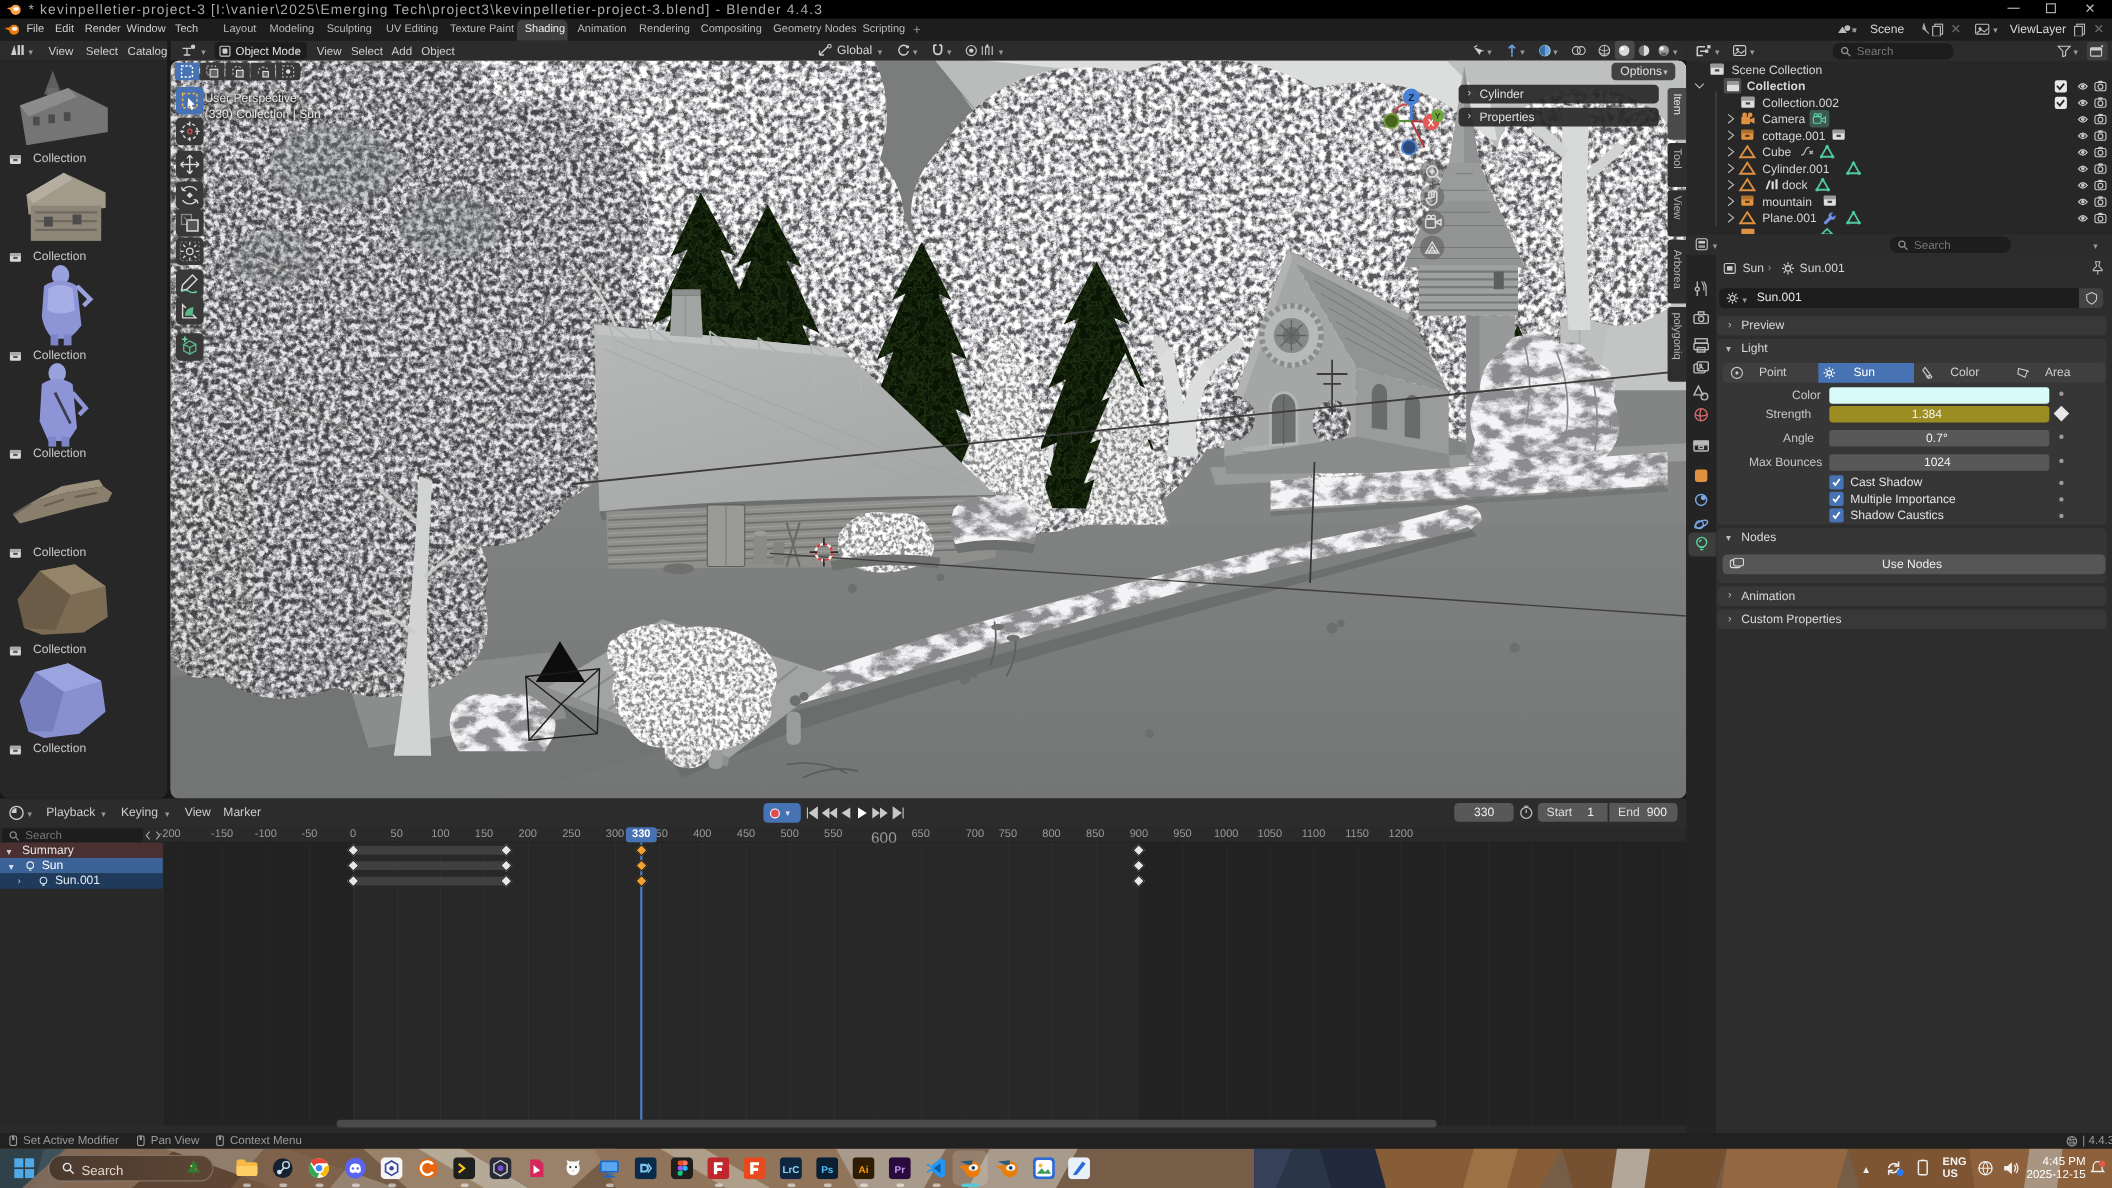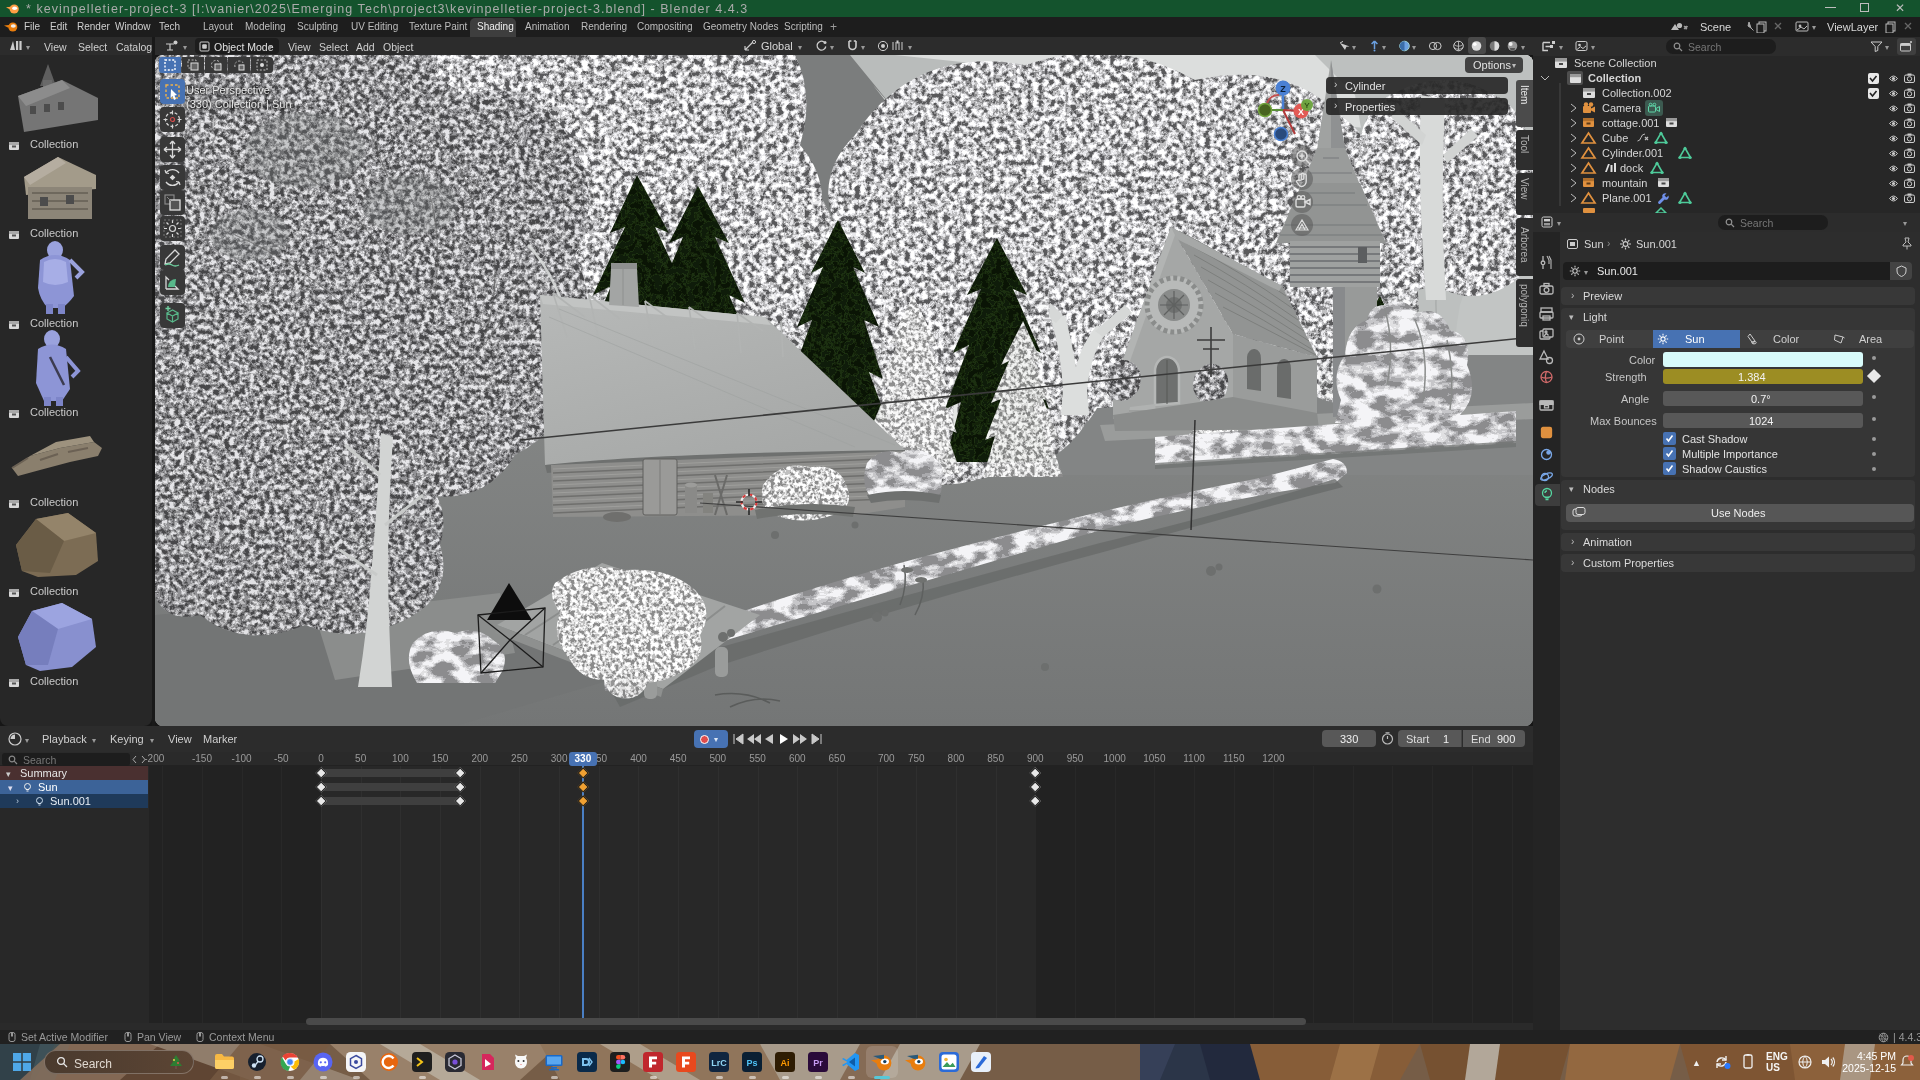--- a/index.html
+++ b/index.html
@@ -3,21 +3,21 @@
 <style>
 *{margin:0;padding:0;box-sizing:border-box}
 html,body{width:1920px;height:1080px;overflow:hidden;background:#101010;font-family:"Liberation Sans",sans-serif}
 .abs{position:absolute}
 #stage{position:relative;width:1920px;height:1080px;background:#161616}
 .t11{font-size:11px;color:#cfcfcf}
 </style></head>
 <body>
 <div id="stage">
 
-<div class="abs" style="left:0;top:0;width:1920px;height:17px;background:#14532d">
+<div class="abs" style="left:0;top:0;width:1920px;height:17px;background:#000000">
   <svg class="abs" style="left:6px;top:2px" width="14" height="13" viewBox="0 0 14 13">
         <circle cx="8.2" cy="7" r="4.6" fill="#ff9f45"></circle>
         <ellipse cx="8.6" cy="6.2" rx="2.5" ry="1.8" fill="#fff"></ellipse>
         <path d="M0 5.2 L7 4.4 L4 7.4 Z" fill="#ff9f45"></path>
       </svg>
   <div class="abs" style="left:26px;top:2px;font-size:12.5px;letter-spacing:1.05px;color:#ababab">* kevinpelletier-project-3 [I:\vanier\2025\Emerging Tech\project3\kevinpelletier-project-3.blend] - Blender 4.4.3</div>
   <div class="abs" style="left:1825px;top:7px;width:11px;height:1px;background:#bdbdbd"></div>
   <div class="abs" style="left:1860px;top:3px;width:9px;height:9px;border:1px solid #bdbdbd"></div>
   <div class="abs" style="left:1895px;top:1px;color:#bdbdbd;font-size:12px">✕</div>
 </div>
@@ -1267,21 +1267,21 @@
         <div class="abs" style="left:382.37px;top:1px;width:36px;text-align:center;font-size:10px;color:#9a9a9a">100</div>
         <div class="abs" style="left:422.055px;top:1px;width:36px;text-align:center;font-size:10px;color:#9a9a9a">150</div>
         <div class="abs" style="left:461.74px;top:1px;width:36px;text-align:center;font-size:10px;color:#9a9a9a">200</div>
         <div class="abs" style="left:501.42499999999995px;top:1px;width:36px;text-align:center;font-size:10px;color:#9a9a9a">250</div>
         <div class="abs" style="left:541.11px;top:1px;width:36px;text-align:center;font-size:10px;color:#9a9a9a">300</div>
         <div class="abs" style="left:580.795px;top:1px;width:36px;text-align:center;font-size:10px;color:#9a9a9a">350</div>
         <div class="abs" style="left:620.48px;top:1px;width:36px;text-align:center;font-size:10px;color:#9a9a9a">400</div>
         <div class="abs" style="left:660.165px;top:1px;width:36px;text-align:center;font-size:10px;color:#9a9a9a">450</div>
         <div class="abs" style="left:699.8499999999999px;top:1px;width:36px;text-align:center;font-size:10px;color:#9a9a9a">500</div>
         <div class="abs" style="left:739.535px;top:1px;width:36px;text-align:center;font-size:10px;color:#9a9a9a">550</div>
-        <div class="abs" style="left:779.22px;top:1px;width:36px;text-align:center;font-size:10px;color:#9a9a9a">600</div>
+        <div class="abs" style="left:779.22px;top:1px;width:36px;text-align:right;font-size:14px;color:#9a9a9a">600</div>
         <div class="abs" style="left:818.905px;top:1px;width:36px;text-align:center;font-size:10px;color:#9a9a9a">650</div>
         <div class="abs" style="left:858.5899999999999px;top:1px;width:36px;text-align:right;font-size:10px;color:#9a9a9a">700</div>
         <div class="abs" style="left:898.275px;top:1px;width:36px;text-align:center;font-size:10px;color:#9a9a9a">750</div>
         <div class="abs" style="left:937.9599999999999px;top:1px;width:36px;text-align:center;font-size:10px;color:#9a9a9a">800</div>
         <div class="abs" style="left:977.645px;top:1px;width:36px;text-align:center;font-size:10px;color:#9a9a9a">850</div>
         <div class="abs" style="left:1017.3299999999999px;top:1px;width:36px;text-align:center;font-size:10px;color:#9a9a9a">900</div>
         <div class="abs" style="left:1057.0149999999999px;top:1px;width:36px;text-align:center;font-size:10px;color:#9a9a9a">950</div>
         <div class="abs" style="left:1096.6999999999998px;top:1px;width:36px;text-align:center;font-size:10px;color:#9a9a9a">1000</div>
         <div class="abs" style="left:1136.385px;top:1px;width:36px;text-align:center;font-size:10px;color:#9a9a9a">1050</div>
         <div class="abs" style="left:1176.07px;top:1px;width:36px;text-align:center;font-size:10px;color:#9a9a9a">1100</div>

